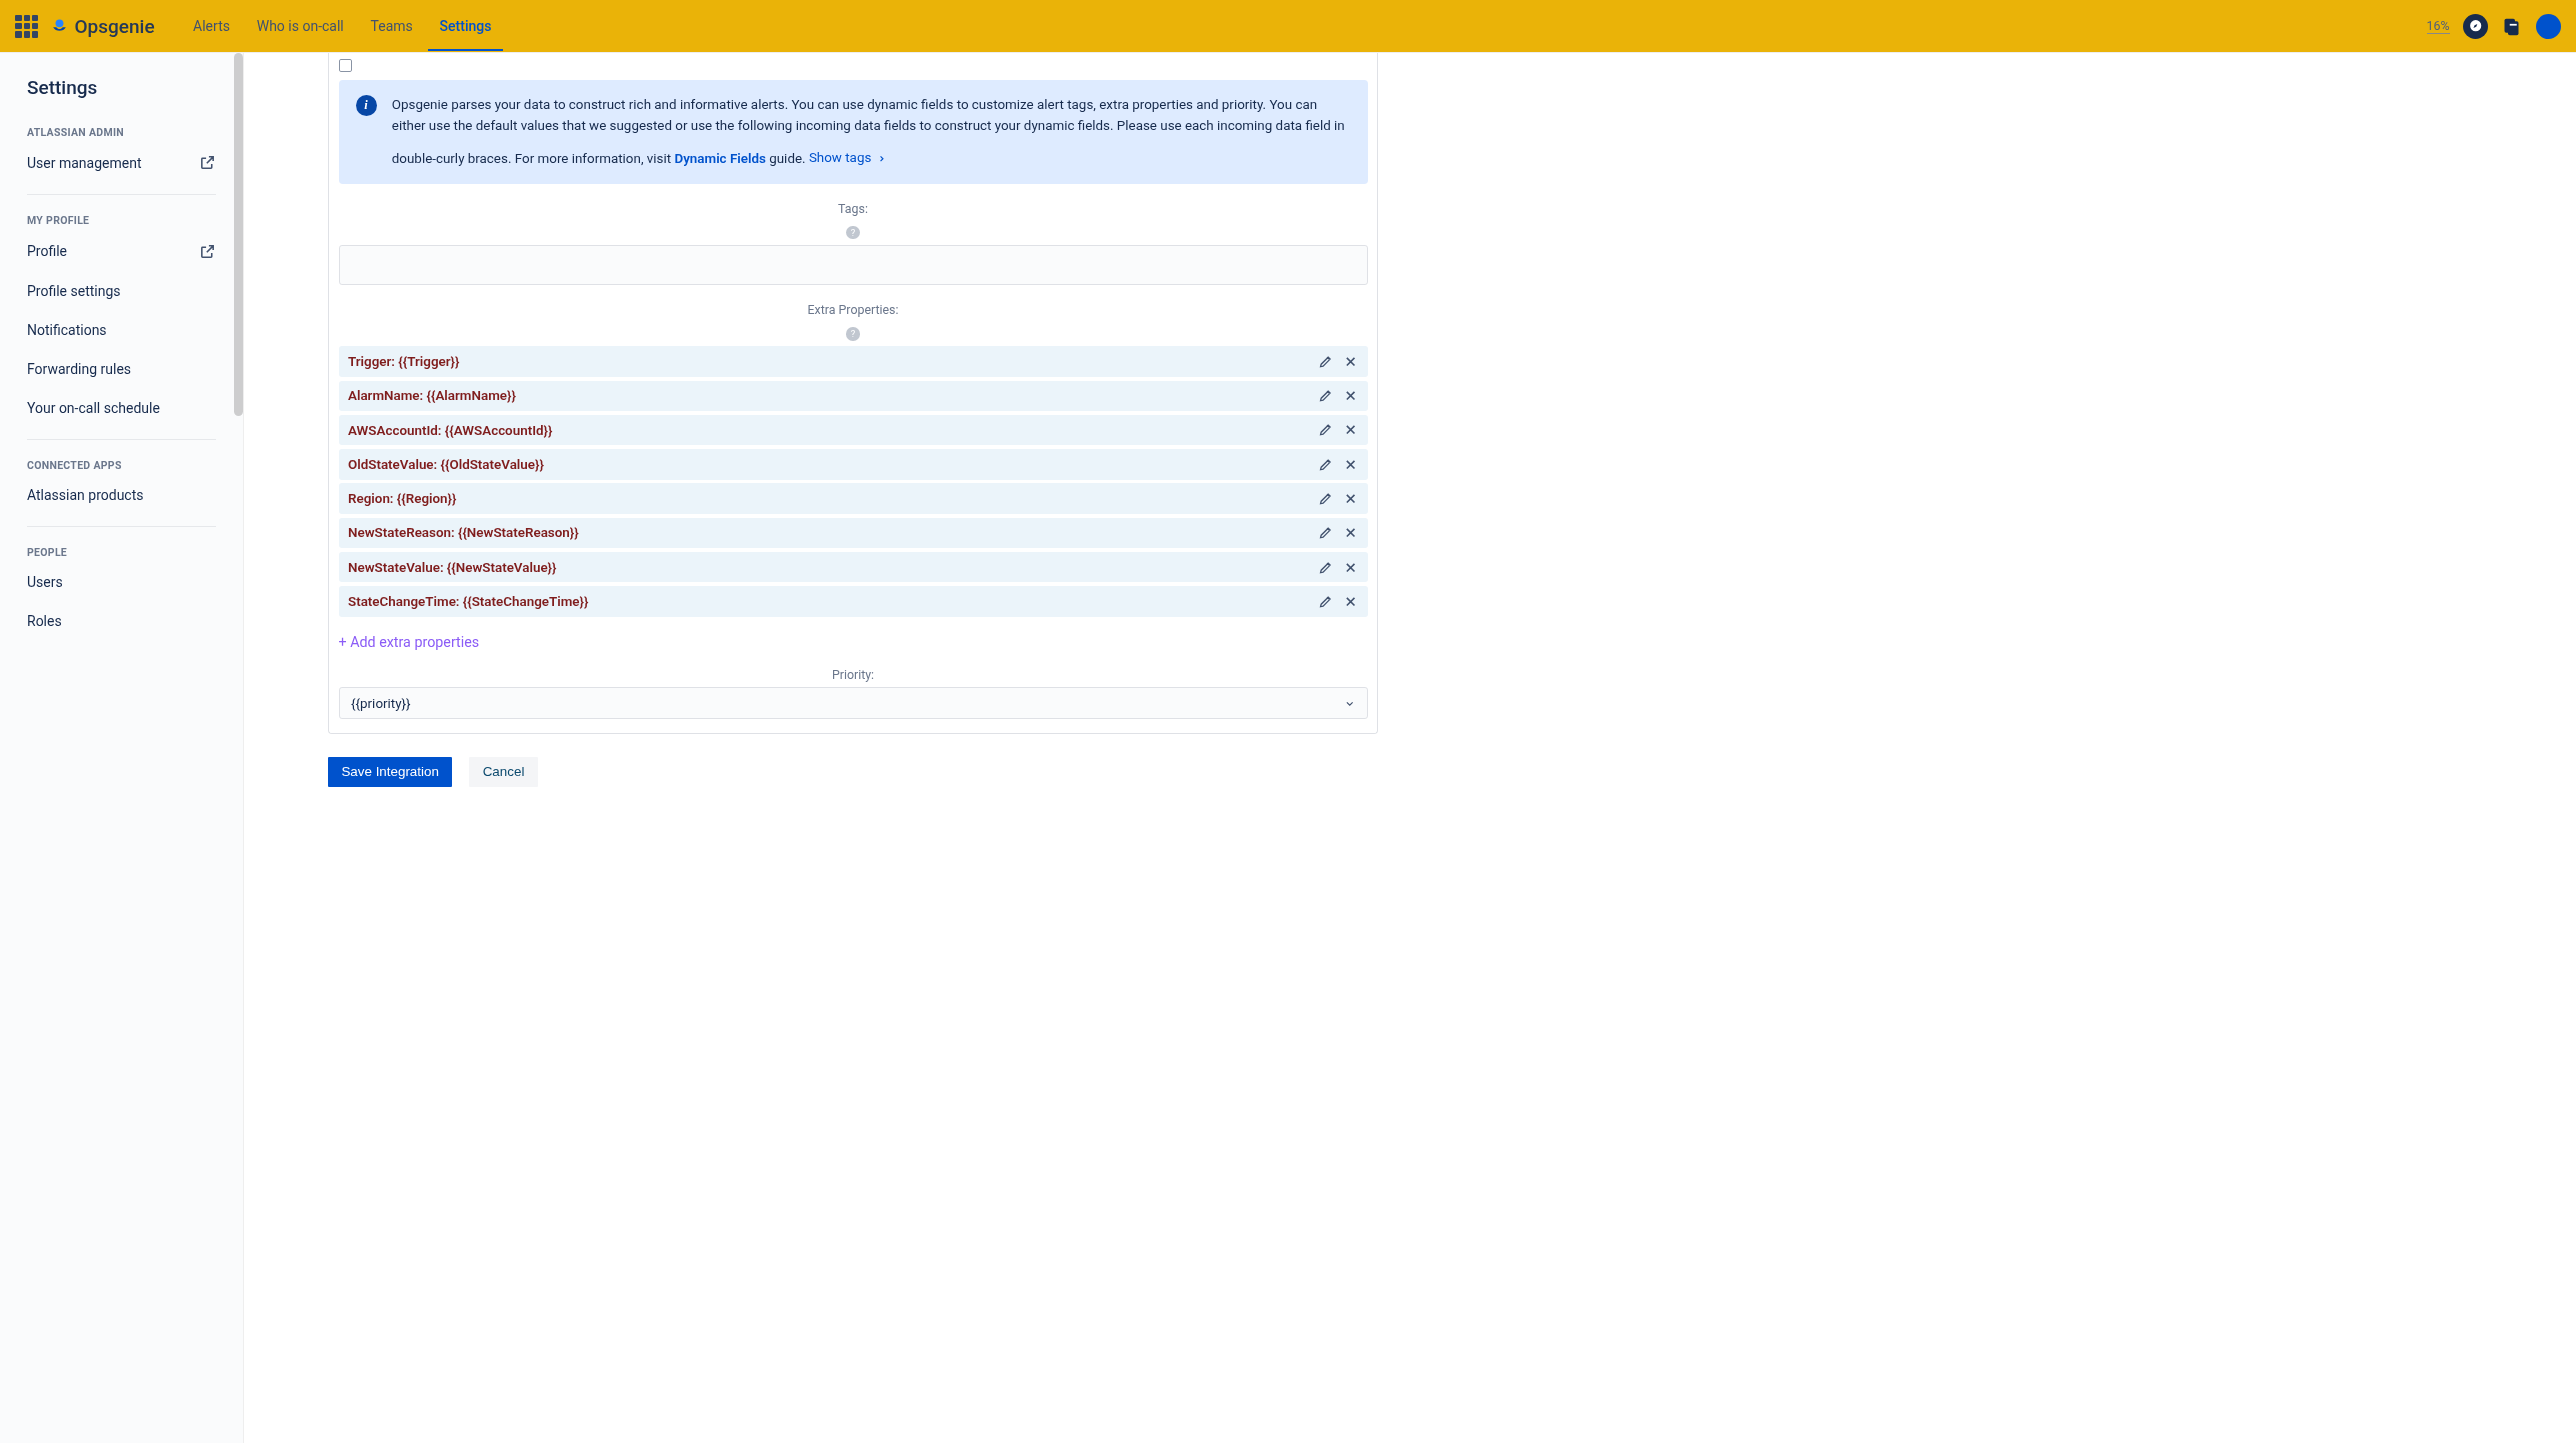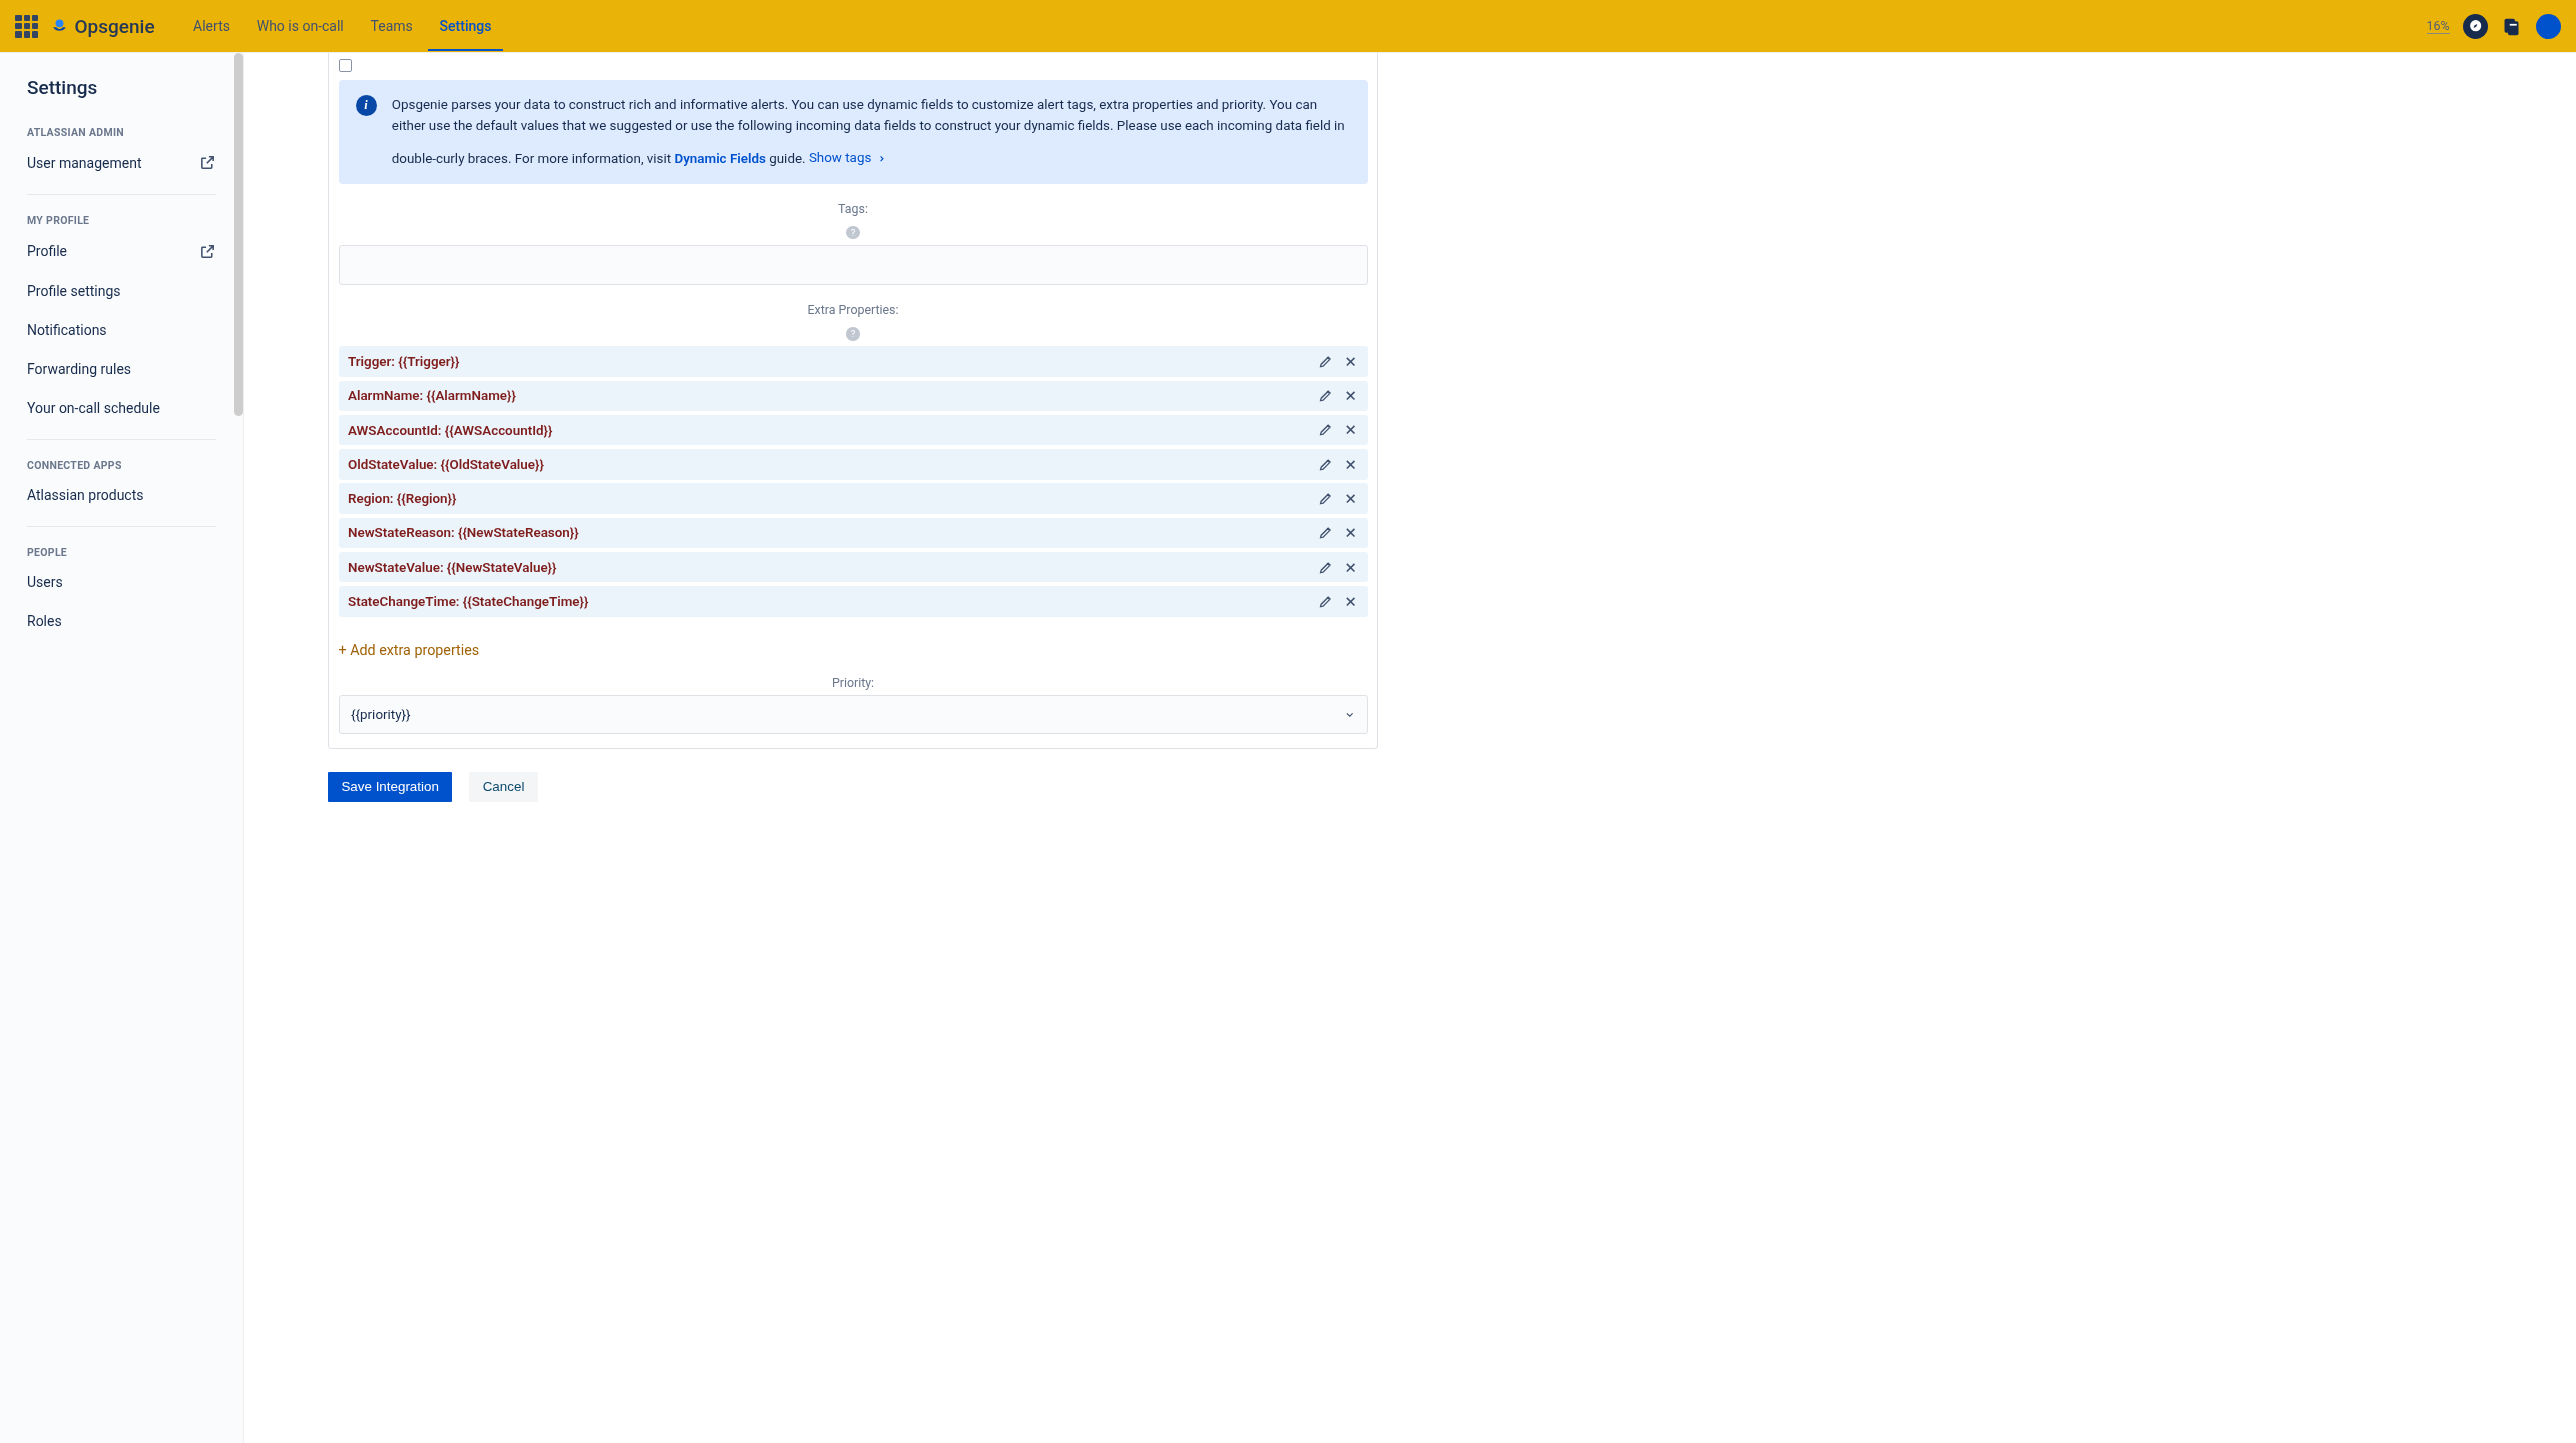--- a/index.html
+++ b/index.html
@@ -51,23 +51,23 @@
 .field-label { color: #6B778C; font-size: 12.4px; margin: 17px 0 5.7px 0; display:flex; align-items:center; gap:10px;flex-direction:column; }
 .help-icon { width: 13.4px; height: 13.4px; border-radius:50%; background:#C1C7D0; color:#fff; font-size:9.5px; display:flex; align-items:center; justify-content:center; }
 .tags-input { width: 100%; height: 40px; border: 1.9px solid #DFE1E6; border-radius: 2.9px; background: #FAFBFC; }
 
 .prop-list { display:flex; flex-direction:column; gap:3.8px; }
 .prop-row { background: #EBF4FA; border-radius: 2.9px; padding: 7.6px 9.5px; display:flex; align-items:center; }
 .prop-text { font-weight: 600; color: #7f1d1d; font-size: 13.4px; flex:1; }
 .prop-actions { display:flex; gap:9.5px; }
 .icon-btn { width:15.3px; height:15.3px; cursor:pointer; color:#42526E; }
 
-.add-link { color:#a16207; font-size:14.3px; cursor:pointer; margin-top:25px; display:inline-block; }
-
-.priority-select { width:100%; height:39px; border:1.9px solid #DFE1E6; border-radius:2.9px; background:#FAFBFC; padding:0 11.5px; display:flex; align-items:center; justify-content:space-between; cursor:pointer; }
+.add-link { color:#8b5cf6; font-size:14.3px; cursor:pointer; margin-top:17px; display:inline-block; }
+
+.priority-select { width:100%; height:32px; border:1.9px solid #DFE1E6; border-radius:2.9px; background:#FAFBFC; padding:0 11.5px; display:flex; align-items:center; justify-content:space-between; cursor:pointer; }
 .chev { width:11.5px; height:11.5px; }
 
 .buttons { display:flex; gap:17px; margin-top:23px; }
 .btn { padding: 7.6px 13.4px; border-radius:1px; font-size:13.4px; cursor:pointer; border:none; }
 .btn-primary { background:#0052CC; color:#fff; font-weight:500; }
 .btn-secondary { background:#F4F5F7; color:#0c4a6e; }
 </style>
 </head>
 <body>
 

